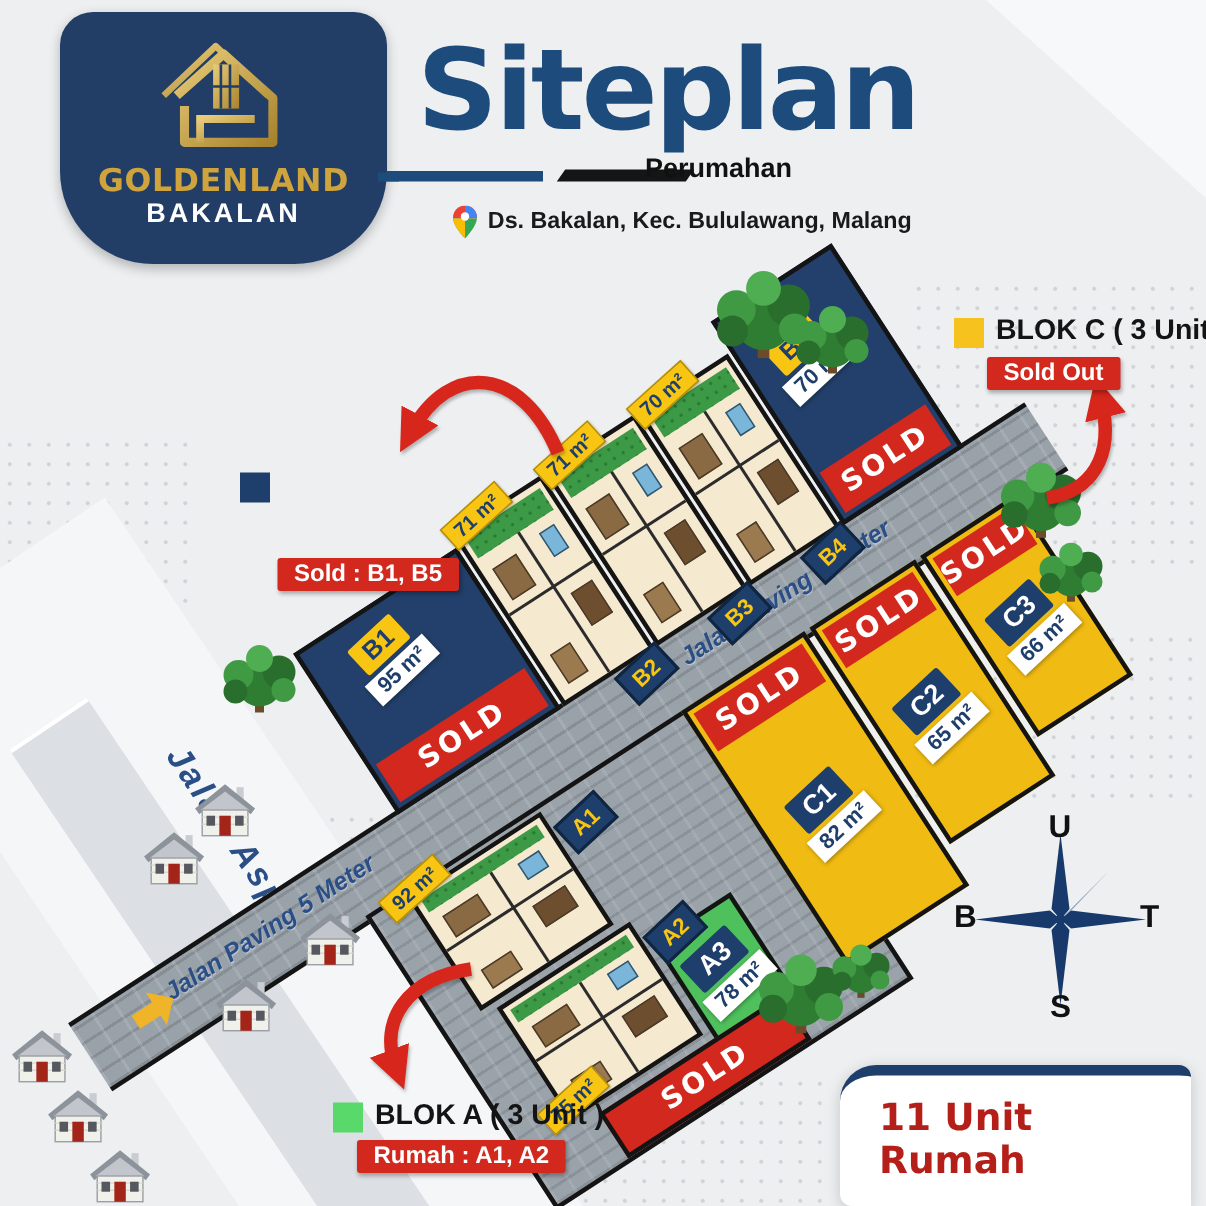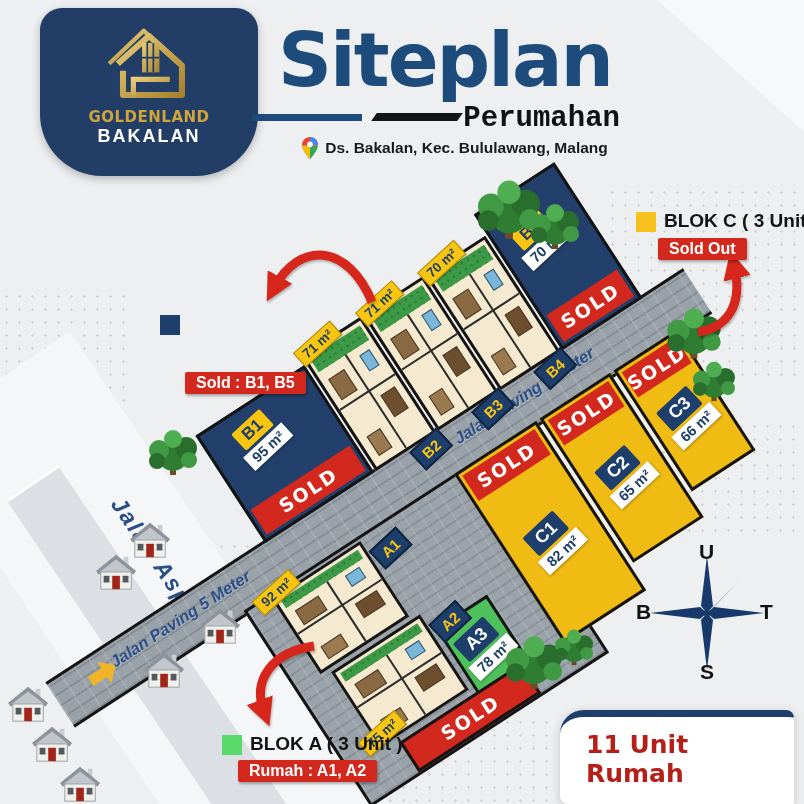--- a/index.html
+++ b/index.html
@@ -5,32 +5,32 @@
   html,body{margin:0;padding:0;background:#dfe2e6;}
   .stage{position:relative;width:804px;height:804px;margin:0 auto;background:#edeff1;overflow:hidden;
          font-family:"Liberation Sans",sans-serif;}
   .abs{position:absolute;}
   .dots{position:absolute;background-image:radial-gradient(#c5c9cf 1.3px,transparent 1.4px);
         background-size:13px 13px;opacity:.75;}
   .band-white{position:absolute;background:#f7f8fa;}
   
   .badge{position:absolute;left:40px;top:8px;width:218px;height:168px;background:#223e66;
          border-radius:22px 22px 62px 62px;box-shadow:0 3px 8px rgba(0,0,0,.25);text-align:center;}
-  .badge .brand{color:#cfa43c;font-weight:800;font-size:15px;letter-spacing:.5px;margin-top:2px;
+  .badge .brand{color:#cfa43c;font-weight:800;font-size:21px;letter-spacing:.5px;margin-top:2px;
                 font-family:"DejaVu Sans","Liberation Sans",sans-serif;text-align:center;}
   .badge .loc{color:#fff;font-weight:800;font-size:18px;letter-spacing:2px;}
   .badge-link{position:absolute;left:252px;top:115px;width:14px;height:6px;background:#1d4c7c;}
   
   .title{position:absolute;left:244px;top:16px;width:402px;text-align:center;color:#1d4c7c;
          font-size:75px;font-weight:800;letter-spacing:-2px;
          font-family:"DejaVu Sans","Liberation Sans",sans-serif;}
   .ul-navy{position:absolute;left:258px;top:114px;width:104px;height:7px;background:#1d4c7c;}
   .ul-black{position:absolute;left:374px;top:113px;width:86px;height:8px;background:#151515;transform:skewX(-35deg);}
-  .subtitle{position:absolute;left:430px;top:102px;width:190px;text-align:right;color:#111;
-            font-size:29px;font-weight:800;font-family:Liberation Mono, monospace;}
+  .subtitle{position:absolute;left:430px;top:102px;width:190px;text-align:left;color:#111;
+            font-size:18px;font-weight:800;font-family:Liberation Sans, sans-serif;}
   .addr{position:absolute;left:230px;top:137px;width:450px;display:flex;justify-content:center;
         align-items:center;gap:7px;color:#1a1a1a;font-size:15.5px;font-weight:800;}
   
   .sw{position:absolute;width:20px;height:20px;}
   .lg-title{position:absolute;font-size:19px;font-weight:800;color:#141414;white-space:nowrap;}
   .lg-badge{position:absolute;background:#d2281e;color:#fff;font-size:16px;font-weight:800;
             padding:2px 11px;border-radius:2px;box-shadow:1px 2px 3px rgba(0,0,0,.3);white-space:nowrap;}
   
   .map{position:absolute;left:150px;top:250px;width:570px;height:430px;transform:rotate(-33deg);}
   .road{position:absolute;background-color:#99a1a9;border-top:3px solid #141414;border-bottom:3px solid #141414;

